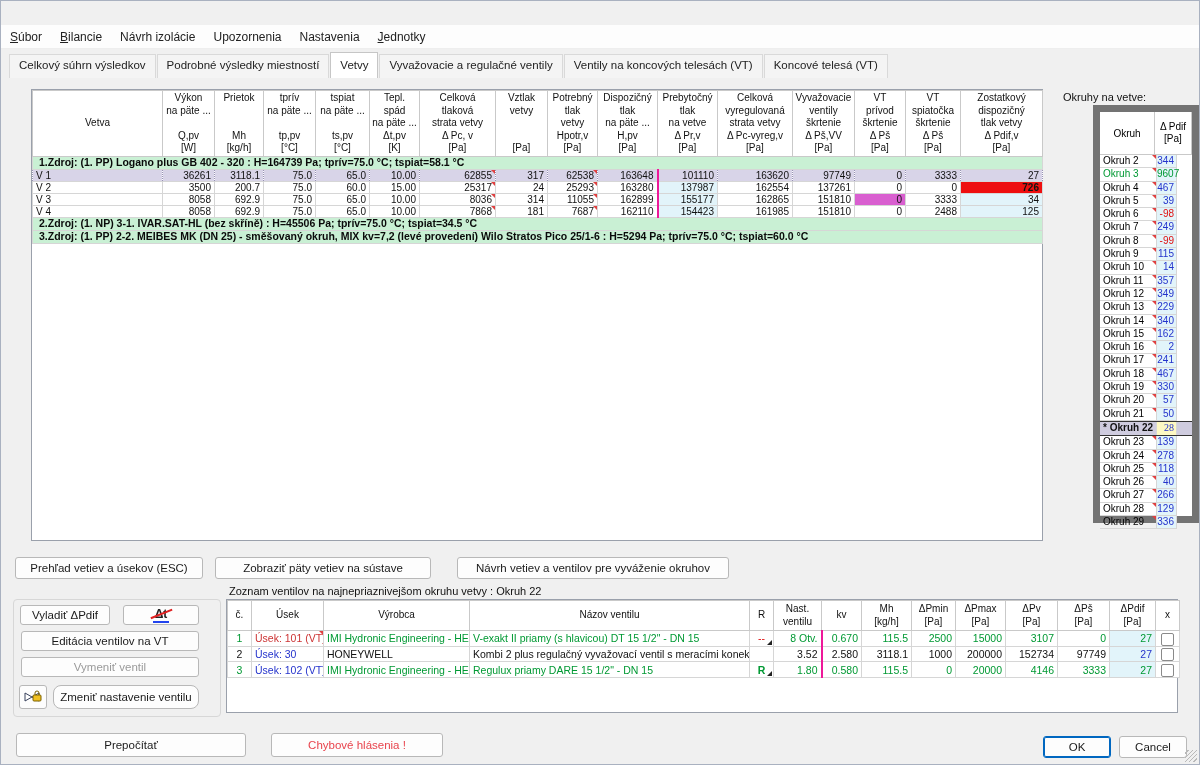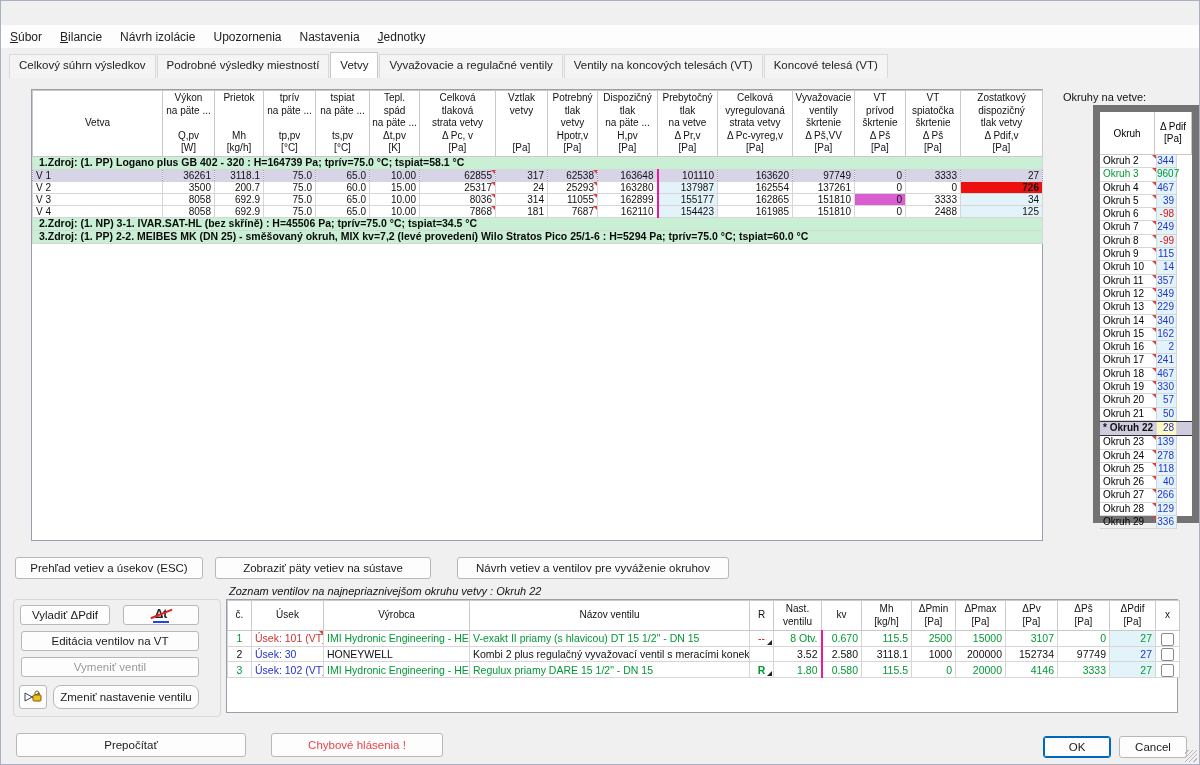--- a/index.html
+++ b/index.html
@@ -42,27 +42,27 @@
   .siderow{display:flex;height:13.3px;}
   .sidehead{display:flex;height:42px;border-bottom:1px solid #c9c9c9;}
   .sh1{width:57px;border-right:1px solid #c9c9c9;display:flex;align-items:center;justify-content:center;font-size:10px;}
   .sh2{width:38px;border-right:1px solid #c9c9c9;display:flex;align-items:center;justify-content:center;font-size:10px;white-space:pre-line;text-align:center;line-height:12px;}
   .sc1{width:57px;border-right:1px solid #d6d6d6;border-bottom:1px solid #d6d6d6;font-size:10px;padding-left:3px;line-height:12.5px;position:relative;box-sizing:border-box;}
   .sc2{width:20px;border-right:1px solid #d6d6d6;border-bottom:1px solid #d6d6d6;font-size:10px;text-align:right;padding-right:2px;line-height:12.5px;background:#e2f4fa;color:#2433cc;box-sizing:border-box;}
   .siderow.good .sc1{color:#009933;} .siderow.good .sc2{color:#009933;}
   .siderow.neg .sc2{color:#e01010;}
   .siderow.selected{background:#cfccdf;border-top:1px solid #333;border-bottom:1px solid #333;}
   .siderow.selected .sc1{font-weight:bold;color:#111;border-bottom:none;}
-  .siderow.selected .sc2{background:#fef9c3;border-bottom:none;}
+  .siderow.selected .sc2{background:#fef9c3;border-bottom:none;font-family:Liberation Serif, serif;}
   
   .btn{position:absolute;background:#fdfdfd;border:1px solid #b8b8b8;border-radius:3px;font-size:11.5px;color:#1a1a1a;display:flex;align-items:center;justify-content:center;cursor:pointer;box-sizing:border-box;}
   .btn.disabled{color:#9a9a9a;cursor:default;}
   .btn.danger{color:#e8434c;}
   .btn.ok{border:1px solid #0067c0;box-shadow:0 0 0 1px #0067c0 inset;}
-  .caption{position:absolute;left:228px;top:584px;font-size:11px;color:#111;font-style:italic;}
+  .caption{position:absolute;left:228px;top:584px;font-size:11px;color:#111;}
   .groupbox{position:absolute;left:12px;top:598px;width:206px;height:116px;border:1px solid #d7d7d7;border-radius:4px;}
   
   .valvewrap{position:absolute;left:225px;top:598px;width:952px;height:114px;background:#fff;border:1px solid #9aa0ab;box-sizing:border-box;}
   #valvetable{width:950px;}
   #valvetable th{height:30px;font-size:10px;}
   #valvetable td{height:15px;font-size:10.5px;line-height:14px;padding:0 3px;}
   .cb{display:inline-block;width:11px;height:11px;border:1px solid #8a8a8a;border-radius:2px;background:#fff;vertical-align:middle;}
   
   .dtIcon{position:relative;font-size:12px;font-weight:bold;color:#222;border-bottom:2px solid #2244ee;padding:0 2px;}
   .dtIcon::after{content:"";position:absolute;left:-3px;right:-3px;top:45%;border-top:2px solid #e02020;transform:rotate(-22deg);}

